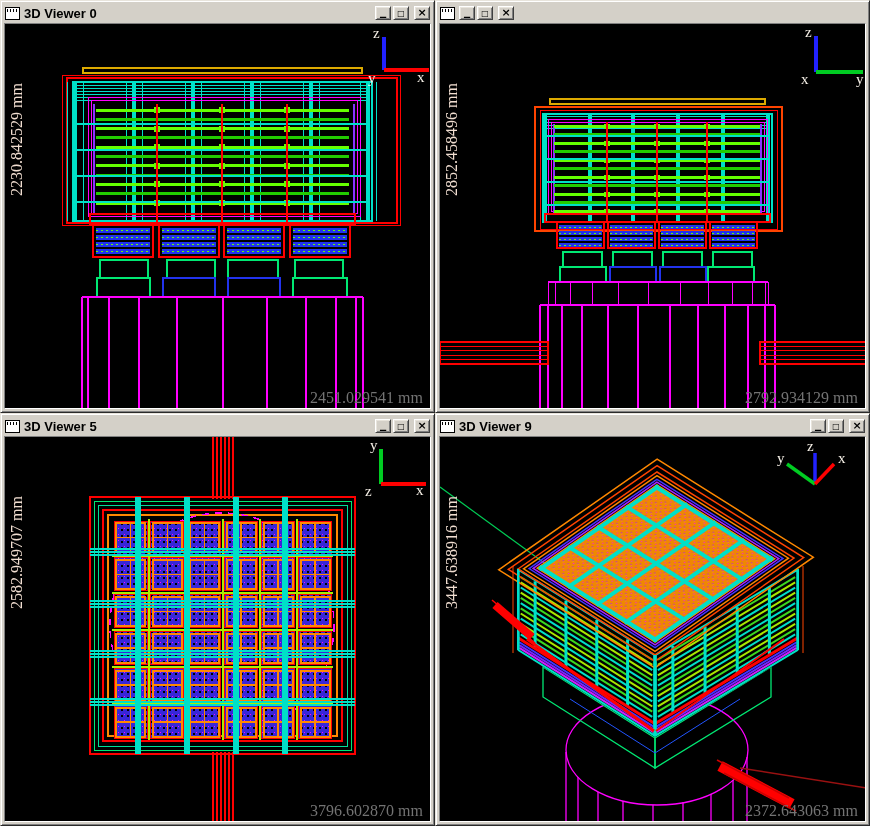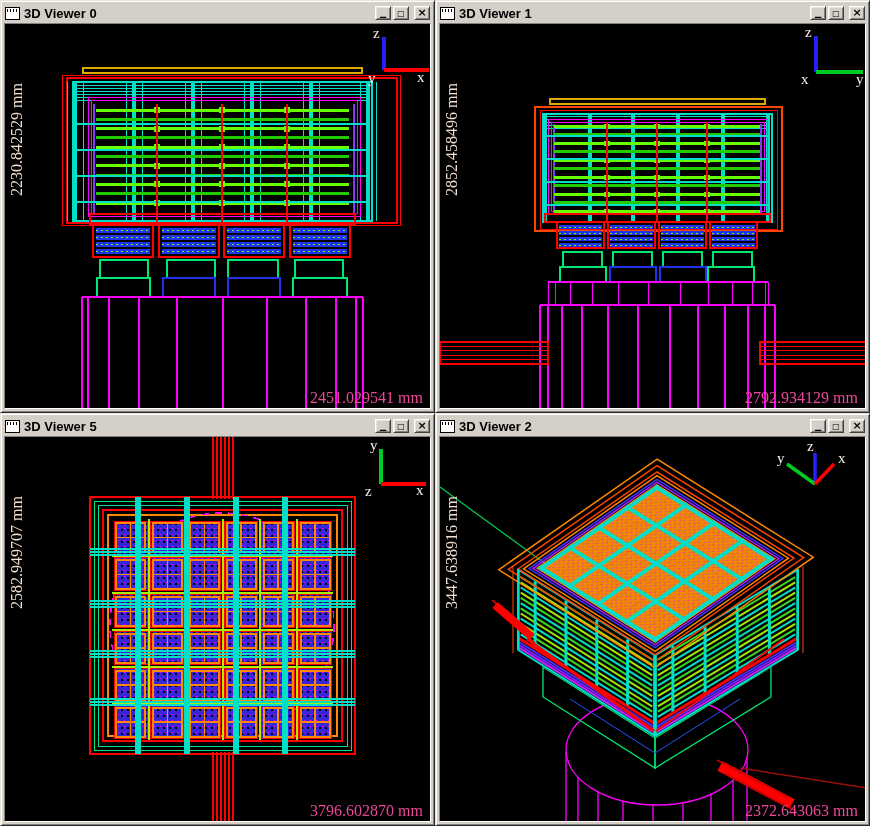--- a/index.html
+++ b/index.html
@@ -20,21 +20,21 @@
     border:1px solid;border-color:#fff #404040 #404040 #fff;
     box-shadow:inset 1px 1px 0 #e8e4dc, inset -1px -1px 0 #808080;
     font-family:"DejaVu Sans",sans-serif;font-size:8px;font-weight:bold;line-height:11px;cursor:default}
   .wbtn.close{margin-left:3px;font-size:11px;line-height:12px}
   .viewport{position:relative;width:427px;height:386px;background:#000;overflow:hidden;
     border:1px solid;border-color:#808080 #fff #fff #808080}
   .viewport svg{position:absolute;left:0;top:0}
   .scale-left{position:absolute;left:3px;top:172px;transform:rotate(-90deg);transform-origin:0 0;
     font-family:"Liberation Serif",serif;font-size:16px;color:#f0ddd0;white-space:nowrap;z-index:1}
   .scale-bottom{position:absolute;right:7px;bottom:1px;
-    font-family:"Liberation Serif",serif;font-size:16px;color:#ec4899;z-index:1}
+    font-family:"Liberation Serif",serif;font-size:16px;color:#737373;z-index:1}
 </style>
 </head>
 <body>
 
 <div class="desktop">
 
   <div class="window" style="left:0;top:0">
     <div class="titlebar">
       <span class="wicon"></span>
       <span class="wtitle">3D Viewer 0</span>
@@ -178,21 +178,20 @@
           <line x1="379" y1="46" x2="424" y2="46" stroke="#ff0000" stroke-width="3.5"></line>
           <text x="412" y="58" fill="#f5efe6" font-size="15" font-family="Liberation Serif, serif">x</text>
           <text x="363" y="59" fill="#f5efe6" font-size="15" font-family="Liberation Serif, serif">y</text>
         </svg>
     </div>
   </div>
 
   <div class="window" style="left:435px;top:0">
     <div class="titlebar">
       <span class="wicon"></span>
-      <span class="wtitle">3D Viewer 1</span>
       <span class="wbtns">
         <button class="wbtn">▁</button>
         <button class="wbtn">□</button>
         <button class="wbtn close">×</button>
       </span>
     </div>
     <div class="viewport">
       <div class="scale-left">2852.458496 mm</div>
       <div class="scale-bottom">2792.934129 mm</div>
       <svg id="vp1" width="427" height="386" viewBox="0 0 427 386" shape-rendering="crispEdges">
@@ -555,21 +554,21 @@
           <line x1="376" y1="47" x2="421" y2="47" stroke="#ff0000" stroke-width="3.5"></line>
           <text x="411" y="58" fill="#f5efe6" font-size="15" font-family="Liberation Serif, serif">x</text>
           <text x="360" y="59" fill="#f5efe6" font-size="15" font-family="Liberation Serif, serif">z</text>
         </svg>
     </div>
   </div>
 
   <div class="window" style="left:435px;top:413px">
     <div class="titlebar">
       <span class="wicon"></span>
-      <span class="wtitle">3D Viewer 2</span>
+      <span class="wtitle">3D Viewer 9</span>
       <span class="wbtns">
         <button class="wbtn">▁</button>
         <button class="wbtn">□</button>
         <button class="wbtn close">×</button>
       </span>
     </div>
     <div class="viewport">
       <div class="scale-left">3447.638916 mm</div>
       <div class="scale-bottom">2372.643063 mm</div>
       <svg id="vp3" width="427" height="386" viewBox="0 0 427 386">

